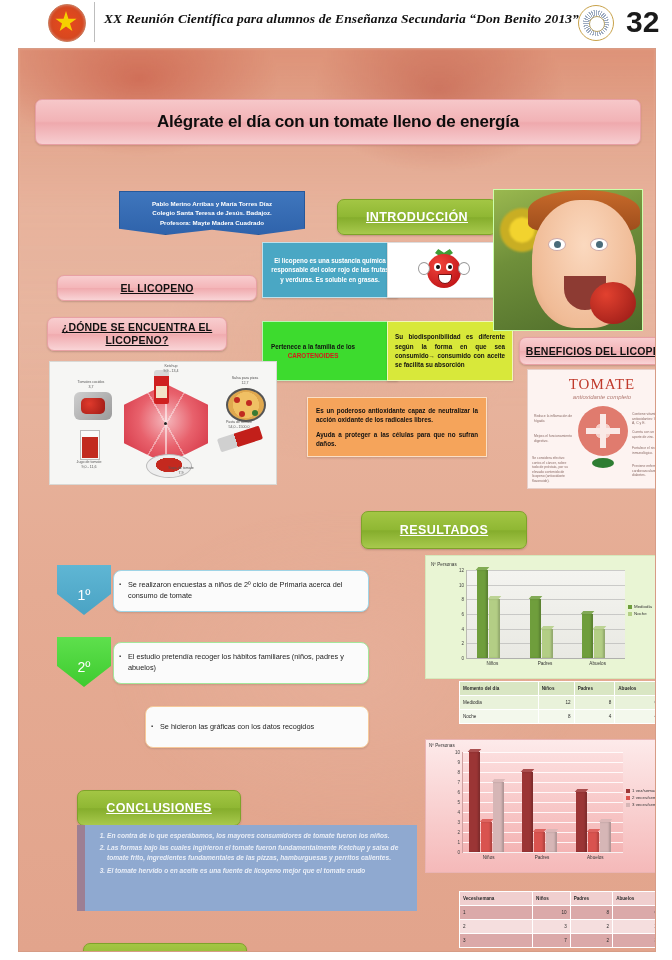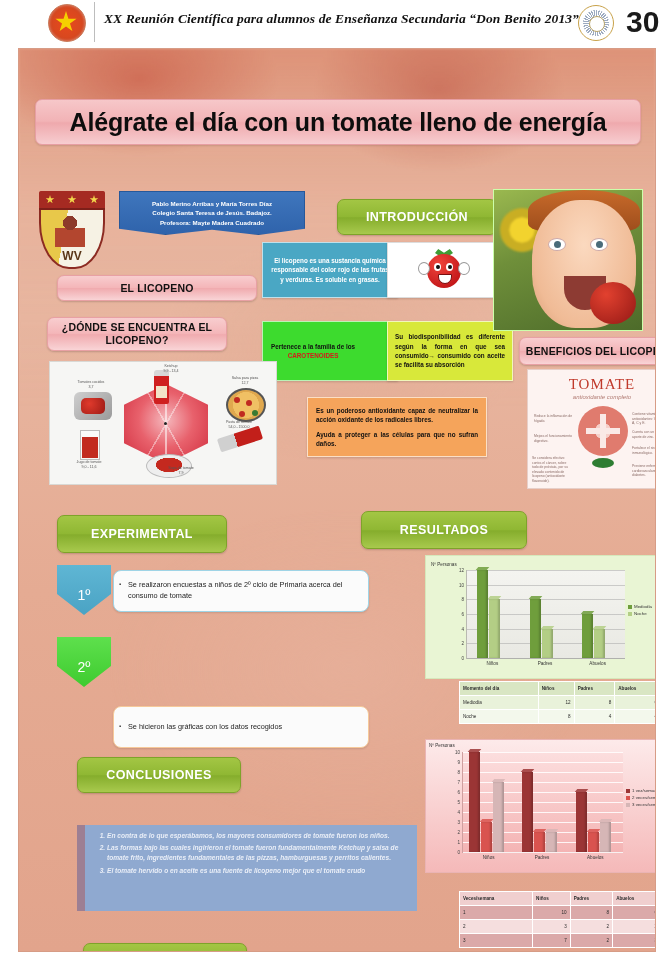--- a/index.html
+++ b/index.html
@@ -37,21 +37,21 @@
       radial-gradient(ellipse 240px 150px at 320px 300px,rgba(225,170,145,.55),transparent 75%),
       radial-gradient(ellipse 300px 200px at 330px 620px,rgba(232,180,160,.5),transparent 80%),
       linear-gradient(180deg,rgba(200,110,80,.30) 0%,rgba(232,178,155,.10) 18%,rgba(232,178,155,0) 40%);
     filter:blur(1px);}
 
   
   .poster-title{position:absolute;left:16px;top:50px;width:604px;height:44px;border-radius:7px;
     background:linear-gradient(180deg,#f6c7c9 0%,#f2b3b6 48%,#efa9ad 52%,#f7cdd0 100%);
     border:1px solid #e79ea3;display:flex;align-items:center;justify-content:center;
     box-shadow:0 1px 2px rgba(0,0,0,.12);}
-  .poster-title span{font-size:25px;font-weight:bold;color:#0d0d0d;letter-spacing:-.2px;white-space:nowrap;}
+  .poster-title span{font-size:17px;font-weight:bold;color:#0d0d0d;letter-spacing:-.2px;white-space:nowrap;}
 
   
   .crest{position:absolute;left:20px;top:142px;width:66px;height:78px;}
   .crest .shield{position:absolute;inset:0;
     background:linear-gradient(100deg,#e8c84a 0%,#e8c84a 40%,#f6f2e4 40%,#f6f2e4 100%);
     border:2px solid #8c2b22;border-radius:4px 4px 30px 30px/4px 4px 46px 46px;}
   .crest .chief{position:absolute;left:0;right:0;top:0;height:17px;background:#a52a22;border-bottom:2px solid #7d1f19;
     border-radius:2px 2px 0 0;display:flex;align-items:center;justify-content:space-around;}
   .crest .chief i{width:9px;height:9px;background:#f2d64b;display:block;
     clip-path:polygon(50% 0%,61% 35%,98% 35%,68% 57%,79% 91%,50% 70%,21% 91%,32% 57%,2% 35%,39% 35%);}
@@ -63,35 +63,35 @@
   
   .authors{position:absolute;left:100px;top:142px;width:184px;height:42px;
     background:linear-gradient(180deg,#3f76bd 0%,#2f63ab 100%);
     border:1px solid #27589a;display:flex;flex-direction:column;align-items:center;justify-content:center;
     clip-path:polygon(0 0,100% 0,100% 86%,75% 100%,50% 88%,25% 100%,0 86%);}
   .authors div{color:#fff;font-size:6.2px;font-weight:bold;line-height:1.55;text-align:center;}
 
   
   .pill{position:absolute;border-radius:7px;display:flex;align-items:center;justify-content:center;
     box-shadow:0 1px 2px rgba(0,0,0,.18);}
-  .pill span{font-weight:bold;}
+  .pill span{font-weight:bold;text-decoration:underline;}
   .pill-green{background:linear-gradient(180deg,#a3c644 0%,#8fb733 50%,#85ad2c 52%,#a8c94d 100%);
     border:1px solid #7ea32a;}
   .pill-green span{color:#ffffff;font-size:12.5px;letter-spacing:.4px;}
   .pill-pink{background:linear-gradient(180deg,#f8cdcf 0%,#f4b6b9 48%,#f0abaf 52%,#f9d4d6 100%);
     border:1px solid #e8a0a4;}
   .pill-pink span{color:#111;font-size:10.5px;letter-spacing:.2px;text-align:center;line-height:1.2;}
 
   #pill-introduccion{left:318px;top:150px;width:158px;height:34px;}
   #pill-licopeno{left:38px;top:226px;width:198px;height:24px;}
   #pill-donde{left:28px;top:268px;width:178px;height:32px;}
   #pill-beneficios{left:500px;top:288px;width:162px;height:26px;}
   #pill-experimental{left:38px;top:466px;width:168px;height:36px;}
   #pill-resultados{left:342px;top:462px;width:164px;height:36px;}
-  #pill-conclusiones{left:58px;top:708px;width:162px;height:34px;}
+  #pill-conclusiones{left:58px;top:741px;width:162px;height:34px;}
   #pill-bibliografia{left:64px;top:894px;width:162px;height:34px;}
 
   
   .ibox{position:absolute;border:1px solid rgba(255,255,255,.65);display:flex;align-items:center;
     box-shadow:0 1px 2px rgba(0,0,0,.15);}
   .ibox p{margin:0;font-size:6.3px;font-weight:bold;line-height:1.5;color:#111;}
   #ibox-blue{left:243px;top:193px;width:118px;height:54px;background:#4aa7c4;padding:0 8px;}
   #ibox-blue p{color:#fff;text-align:center;}
   #ibox-tomato{left:368px;top:193px;width:110px;height:54px;background:#ffffff;
     align-items:center;justify-content:center;border:1px solid #ddd;}
@@ -192,21 +192,21 @@
   .step .body p{margin:0 10px 0 14px;font-size:7.3px;color:#1d1d1d;line-height:1.45;position:relative;}
   .step .body p:before{content:"\25AA";position:absolute;left:-9px;top:0;color:#444;font-size:6px;}
   #step-1{left:38px;top:516px;width:312px;}
   #step-1 .chev{background:linear-gradient(180deg,#5fb6d4,#4aa3c4);}
   #step-1 .body{border:1px solid #9fd4e6;}
   #step-2{left:38px;top:588px;width:312px;}
   #step-2 .chev{background:linear-gradient(180deg,#5ee04d,#3ecb2f);}
   #step-2 .body{border:1px solid #a4e79b;}
   #step-3{left:38px;top:652px;width:312px;}
   #step-3 .chev{background:linear-gradient(180deg,#f7a85a,#f09440);}
-  #step-3 .body{border:1px solid #f6c99a;}
+  #step-3 .body{border:1px solid #f6c99a;margin-left:32px;}
 
   
   .chart-card{position:absolute;}
   #chart-1{left:406px;top:506px;width:240px;height:122px;background:#e9f5d4;border:1px solid #d6e8bb;}
   #chart-2{left:406px;top:690px;width:240px;height:132px;
     background:linear-gradient(180deg,#fdeaea 0%,#f5b9b9 100%);border:1px solid #eab4b4;}
   .plot{position:absolute;}
   #plot-1{left:40px;top:14px;width:158px;height:88px;background:linear-gradient(180deg,#f4f4f0,#e9e9e3);
     border-left:1px solid #b9b9b1;border-bottom:1px solid #b9b9b1;}
   #plot-2{left:36px;top:12px;width:160px;height:100px;background:linear-gradient(180deg,#fcdede,#f4b4b4);
@@ -253,61 +253,48 @@
   <div class="hdr-logo">
     <div class="ring"></div>
       <div class="star"></div>
   </div>
   <div class="hdr-sep"></div>
   <div class="hdr-title">XX  Reunión Científica para alumnos de Enseñanza Secundaria “Don Benito 2013”</div>
   <div class="hdr-seal">
     <div class="rays"></div>
       <div class="inner"></div>
   </div>
-  <div class="hdr-page">30</div>
+  <div class="hdr-page">32</div>
 </div>
 
 <div class="poster">
   <div class="bg-photo"></div>
 
   <div class="poster-title">
     <span>Alégrate el día con un tomate lleno de energía</span>
   </div>
 
-  <div class="crest">
-    <div class="shield"></div>
-    <div class="chief">
-        <i></i>
-        <i></i>
-        <i></i>
-      </div>
-    <div class="figure"></div>
-    <div class="mono">WV</div>
-  </div>
 
   <div class="authors">
     <div>Pablo Merino Arribas y María Torres Díaz</div>
     <div>Colegio Santa Teresa de Jesús. Badajoz.</div>
     <div>Profesora: Mayte Madera Cuadrado</div>
   </div>
 
   <div class="pill pill-green" id="pill-introduccion">
     <span>INTRODUCCIÓN</span>
     </div>
   <div class="pill pill-pink" id="pill-donde">
     <span>¿DÓNDE SE ENCUENTRA EL LICOPENO?</span>
     </div>
   <div class="pill pill-pink" id="pill-licopeno">
     <span>EL LICOPENO</span>
     </div>
   <div class="pill pill-pink" id="pill-beneficios">
     <span>BENEFICIOS DEL LICOPENO</span>
-    </div>
-  <div class="pill pill-green" id="pill-experimental">
-    <span>EXPERIMENTAL</span>
     </div>
   <div class="pill pill-green" id="pill-resultados">
     <span>RESULTADOS</span>
     </div>
   <div class="pill pill-green" id="pill-conclusiones">
     <span>CONCLUSIONES</span>
     </div>
   <div class="pill pill-green" id="pill-bibliografia">
     </div>
 
@@ -410,20 +397,23 @@
     <div class="chev">
       <span>1º</span>
       </div>
     <div class="body">
       <p>Se realizaron encuestas a niños de 2º ciclo de Primaria acerca del consumo de tomate</p>
       </div>
   </div>
   <div class="step" id="step-2">
     <div class="chev">
       <span>2º</span>
+      </div>
+    <div class="body">
+      <p>El estudio pretendía  recoger los hábitos familiares (niños, padres y abuelos)</p>
       </div>
   </div>
   <div class="step" id="step-3">
     <div class="body">
       <p>Se hicieron las gráficas con los datos recogidos</p>
       </div>
   </div>
 
   <div class="chart-card" id="chart-1">
     <div class="axis-title" id="ax1-title">Nº Personas</div>

